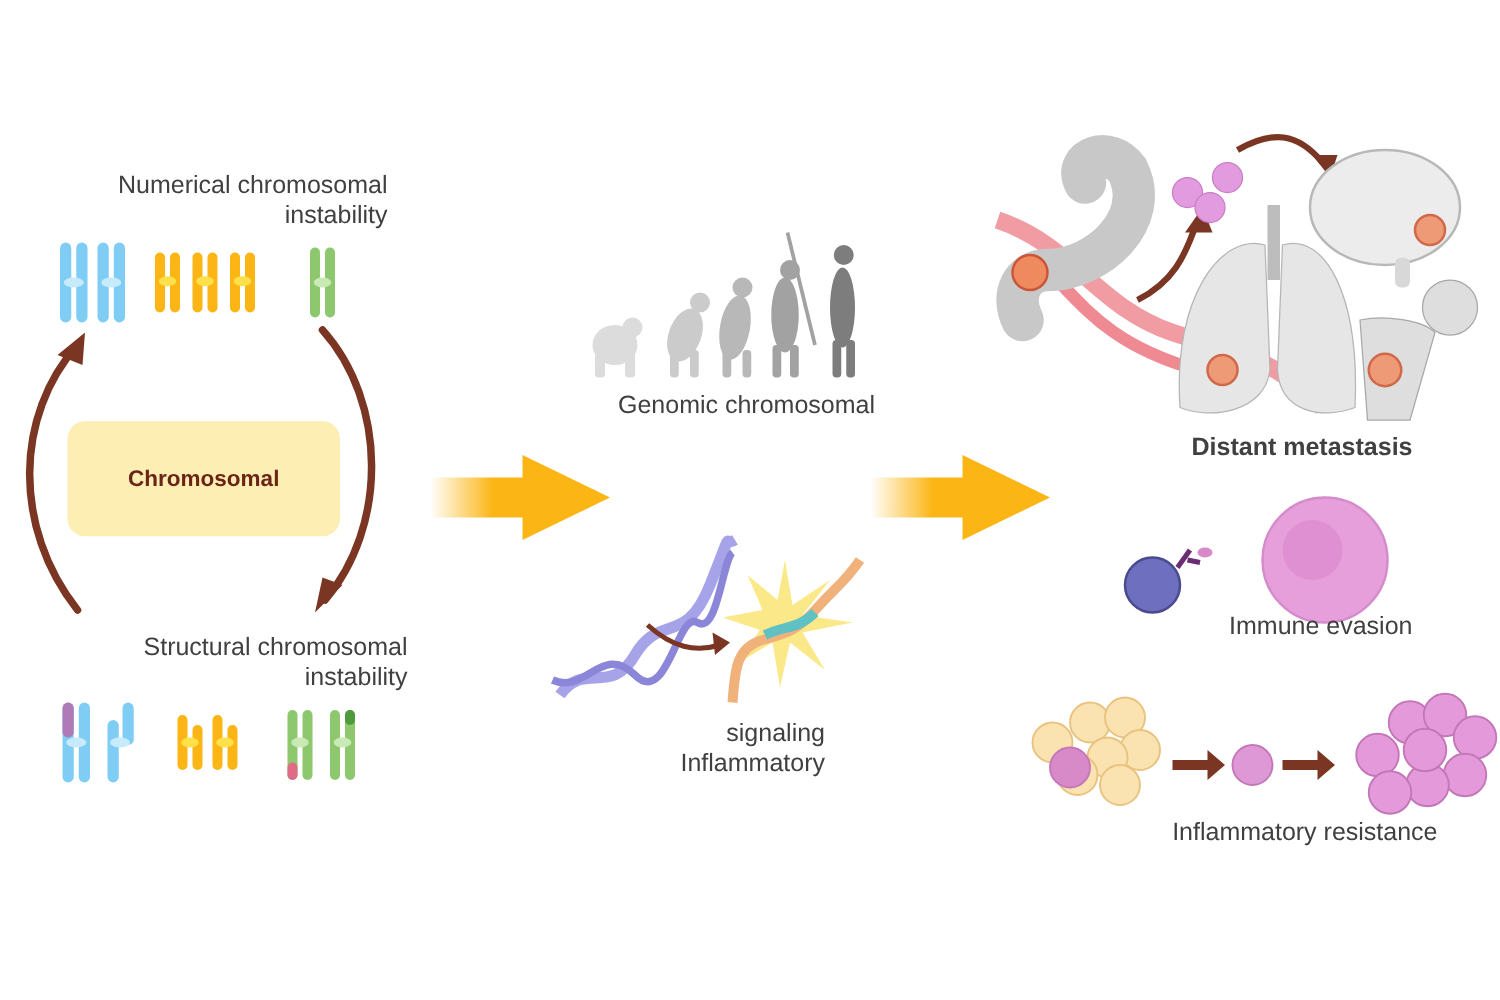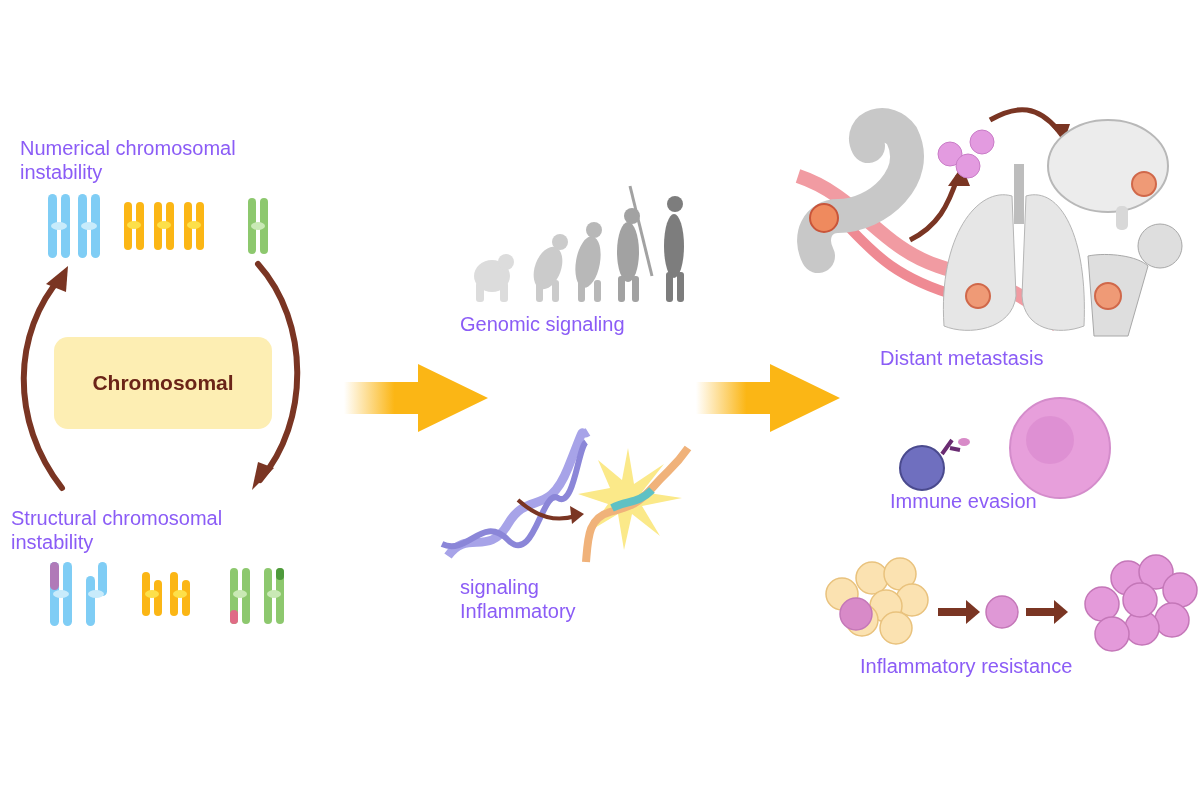--- a/index.html
+++ b/index.html
@@ -1,22 +1,22 @@
 <!DOCTYPE html>
 <html><head>
 <meta charset="utf-8">
 <style>
   html, body { margin: 0; padding: 0; background: #ffffff; }
   body { width: 1200px; height: 800px; position: relative; overflow: hidden;
          font-family: "Liberation Sans", sans-serif; }
-  .label { position: absolute; color: #8b5cf6; font-size: 20px; text-align: left; line-height: 24px; }
+  .label { position: absolute; color: #404040; font-size: 20px; text-align: right; line-height: 24px; }
   .cin-box { position: absolute; left: 54px; top: 337px; width: 218px; height: 92px;
              background: #fdeeb3; border-radius: 14px; display: flex; align-items: center;
              justify-content: center; text-align: center; color: #6b2418; font-weight: bold;
-             font-size: 21px; line-height: 26px; }
+             font-size: 18px; line-height: 26px; }
   svg { position: absolute; overflow: visible; }
 </style>
 </head>
 <body>
 
 <div class="label" style="left:20px; top:136px; width:290px;">
   <div>Numerical chromosomal</div>
   <div>instability</div>
 </div>
 
@@ -59,21 +59,21 @@
   <path d="M258 2 C 310 60, 310 160, 260 218" stroke="#7a3523" stroke-width="6" fill="none" stroke-linecap="round"></path>
   <polygon points="252,228 274,206 258,200" fill="#7a3523"></polygon>
 </svg>
 
 <div class="cin-box">
   <div>
     <div>Chromosomal</div>
   </div>
 </div>
 
-<div class="label" style="left:11px; top:506px; width:290px;">
+<div class="label" style="left:36px; top:506px; width:290px;">
   <div>Structural chromosomal</div>
   <div>instability</div>
 </div>
 
 <svg width="300" height="80" style="left:40px; top:560px;">
   <g>
     <rect x="10" y="2" width="9" height="64" rx="4.5" fill="#7fcdf5"></rect>
     <rect x="10" y="2" width="9" height="28" rx="4.5" fill="#b07ab8"></rect>
     <rect x="23" y="2" width="9" height="64" rx="4.5" fill="#7fcdf5"></rect>
     <ellipse cx="21" cy="34" rx="8" ry="4" fill="#c8ebfb"></ellipse>
@@ -152,21 +152,21 @@
     <rect x="148" y="100" width="7" height="26" rx="3"></rect>
       <rect x="162" y="100" width="7" height="26" rx="3"></rect>
   </g>
   <g fill="#7d7d7d">
     <ellipse cx="204" cy="70" rx="10" ry="32"></ellipse>
       <circle cx="205" cy="28" r="8"></circle>
     <rect x="196" y="96" width="7" height="30" rx="3"></rect>
       <rect x="207" y="96" width="7" height="30" rx="3"></rect>
   </g>
 </svg>
-<div class="label" style="left:460px; top:312px; width:240px;">Genomic signaling</div>
+<div class="label" style="left:460px; top:312px; width:240px;">Genomic chromosomal</div>
 
 <svg width="260" height="140" style="left:438px; top:428px;">
   <g>
     <path d="M10 128 C 30 100, 50 130, 70 96 S 110 90, 130 40 S 140 10, 150 4" stroke="#a7a3e8" stroke-width="9" fill="none"></path>
     <path d="M4 116 C 30 128, 44 86, 70 112 S 104 60, 120 70 S 140 20, 148 14" stroke="#8b86d8" stroke-width="6" fill="none"></path>
   </g>
   <path d="M80 72 C 100 90, 118 94, 138 88" stroke="#7a3523" stroke-width="4" fill="none"></path>
   <polygon points="146,86 132,78 134,96" fill="#7a3523"></polygon>
   <polygon points="190,20 196,56 226,36 204,64 244,70 204,78 222,108 194,86 186,122 180,86 150,104 170,76 140,66 172,60 160,32 184,52" fill="#fbe989"></polygon>
   <g>
@@ -207,21 +207,21 @@
     <ellipse cx="310" cy="60" rx="60" ry="46" fill="#ececec" stroke="#b8b8b8" stroke-width="2"></ellipse>
     <rect x="318" y="100" width="12" height="24" rx="5" fill="#d8d8d8"></rect>
     <circle cx="346" cy="78" r="12" fill="#ef9a76" stroke="#d0684a" stroke-width="2"></circle>
   </g>
   <g>
     <circle cx="362" cy="140" r="22" fill="#dedede" stroke="#a8a8a8"></circle>
     <path d="M290 150 C 310 146, 340 150, 350 160 L 330 230 L 296 230 Z" fill="#dedede" stroke="#a8a8a8"></path>
     <circle cx="310" cy="190" r="13" fill="#ef9a76" stroke="#d0684a" stroke-width="2"></circle>
   </g>
 </svg>
-<div class="label" style="left:880px; top:346px; width:250px;">Distant metastasis</div>
+<div class="label" style="left:880px; top:346px; width:250px;font-weight:bold;">Distant metastasis</div>
 
 <svg width="240" height="110" style="left:890px; top:396px;">
   <g>
     <circle cx="32" cy="72" r="22" fill="#6f6fbf" stroke="#4a4a8e" stroke-width="2"></circle>
     <path d="M52 58 L 62 44 M 60 52 L 70 54" stroke="#6a2c72" stroke-width="4"></path>
     <ellipse cx="74" cy="46" rx="6" ry="4" fill="#d88ac8"></ellipse>
   </g>
   <g>
     <circle cx="170" cy="52" r="50" fill="#e79fdb" stroke="#d48ccb" stroke-width="2"></circle>
     <circle cx="160" cy="44" r="24" fill="#d987cd" opacity="0.6"></circle>

